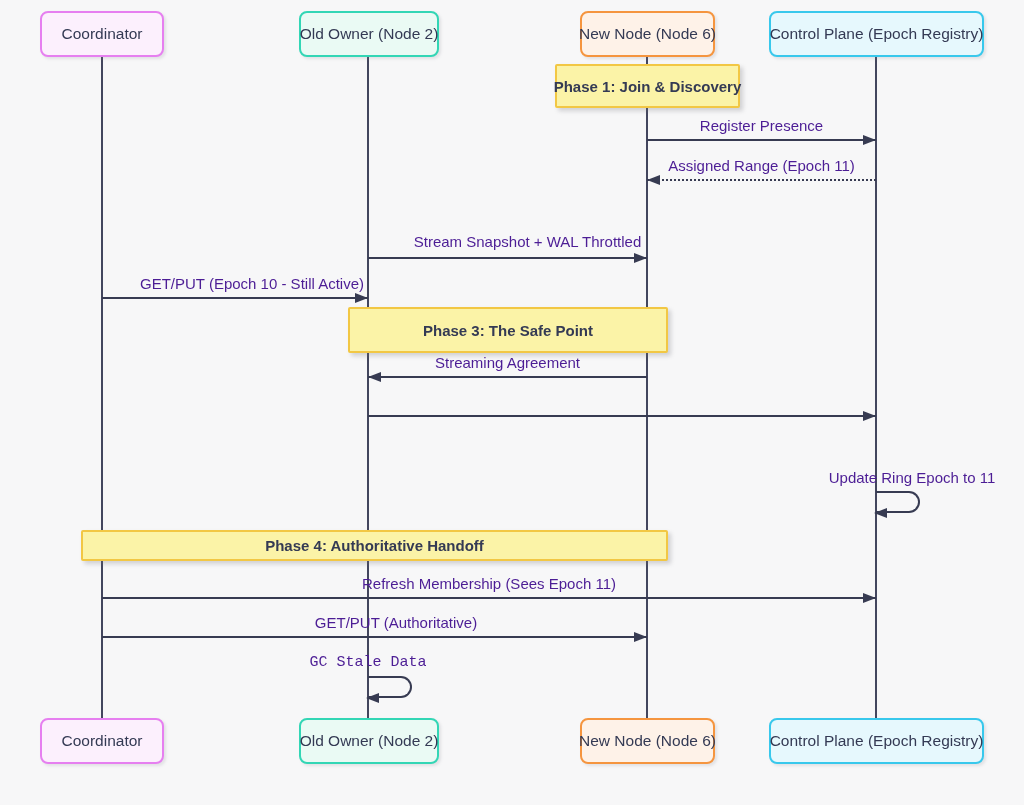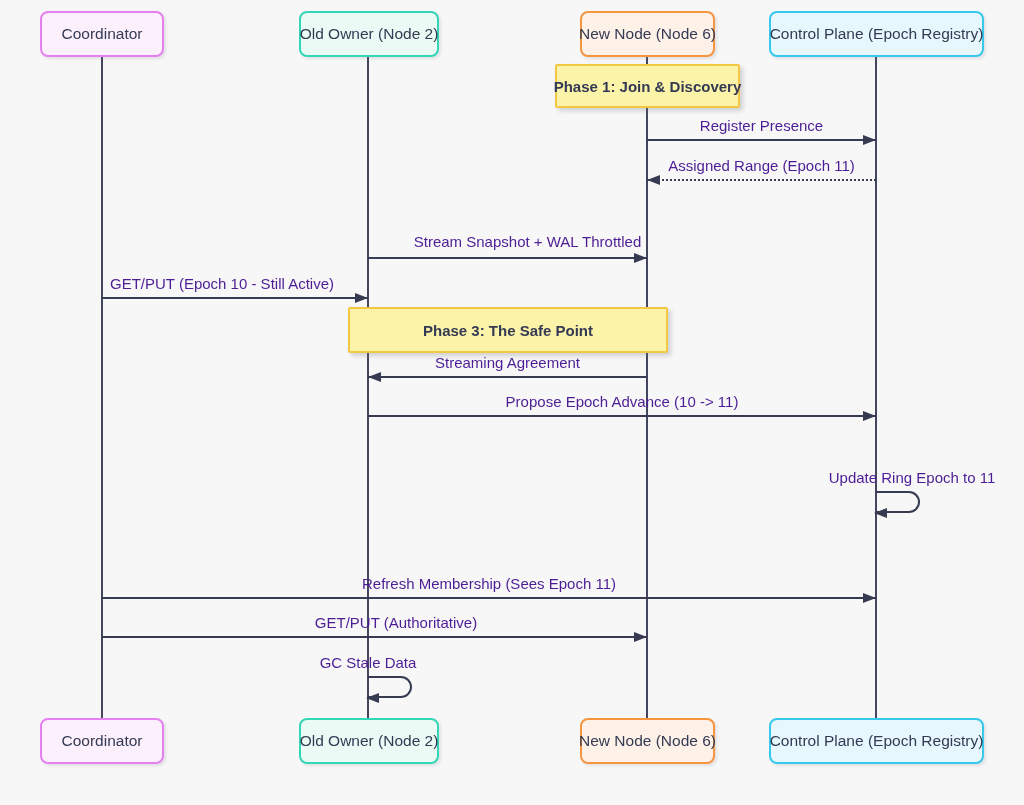--- a/index.html
+++ b/index.html
@@ -113,38 +113,40 @@
     <div class="arrowhead right" style="left: 863px; top: 134.5px;"></div>
     <div class="msg-label" style="left: 761.5px; top: 117px;">Register Presence</div>
     <div class="msg-line dotted" style="left: 647px; top: 179px; width: 229px;"></div>
     <div class="arrowhead left" style="left: 647px; top: 174.5px;"></div>
     <div class="msg-label" style="left: 761.5px; top: 157px;">Assigned Range (Epoch 11)</div>
     <div class="msg-line" style="left: 368px; top: 257px; width: 279px;"></div>
     <div class="arrowhead right" style="left: 634px; top: 252.5px;"></div>
     <div class="msg-label" style="left: 507.5px; top: 233px; margin-left: 20px;">Stream Snapshot + WAL Throttled</div>
     <div class="msg-line" style="left: 102px; top: 297px; width: 266px;"></div>
     <div class="arrowhead right" style="left: 355px; top: 292.5px;"></div>
-    <div class="msg-label" style="left: 222px; top: 275px;">GET/PUT (Epoch 10 - Still Active)</div>
+    <div class="msg-label" style="left: 252px; top: 275px;">GET/PUT (Epoch 10 - Still Active)</div>
     <div class="msg-line" style="left: 368px; top: 376px; width: 279px;"></div>
     <div class="arrowhead left" style="left: 368px; top: 371.5px;"></div>
     <div class="msg-label" style="left: 507.5px; top: 354px;">Streaming Agreement</div>
     <div class="msg-line" style="left: 368px; top: 415px; width: 508px;"></div>
     <div class="arrowhead right" style="left: 863px; top: 410.5px;"></div>
-    <div class="msg-label" style="left: 622px; top: 393px;">Propose Epoch Advance (10 -&gt; 11)</div>
     <div class="self-loop" style="left: 876px; top: 491px;"></div>
     <div class="arrowhead left" style="left: 874px; top: 507.5px;"></div>
     <div class="msg-label" style="left: 876px; top: 469px; margin-left: 36px;">Update Ring Epoch to 11</div>
     <div class="msg-line" style="left: 102px; top: 597px; width: 774px;"></div>
     <div class="arrowhead right" style="left: 863px; top: 592.5px;"></div>
     <div class="msg-label" style="left: 489px; top: 575px;">Refresh Membership (Sees Epoch 11)</div>
     <div class="msg-line" style="left: 102px; top: 636px; width: 545px;"></div>
     <div class="arrowhead right" style="left: 634px; top: 631.5px;"></div>
     <div class="msg-label" style="left: 396px; top: 614px;">GET/PUT (Authoritative)</div>
     <div class="self-loop" style="left: 368px; top: 676px;"></div>
     <div class="arrowhead left" style="left: 366px; top: 692.5px;"></div>
-    <div class="msg-label" style="left: 368px; top: 654px;">GC Stale Data</div>
+    <div class="msg-label" style="left: 368px; top: 654px; font-family: Liberation Mono, monospace;">GC Stale Data</div>
     <div class="note" style="left: 555px; top: 64px; width: 185px; height: 44px; z-index: 6;">
       <span>Phase 1: Join &amp; Discovery</span>
     </div>
     <div class="note" style="left: 348px; top: 307px; width: 320px; height: 46px; z-index: 6;">
       <span>Phase 3: The Safe Point</span>
     </div>
+    <div class="note" style="left: 81px; top: 530px; width: 587px; height: 31px; z-index: 6;">
+      <span>Phase 4: Authoritative Handoff</span>
+    </div>
   </div>
 
 </body></html>

